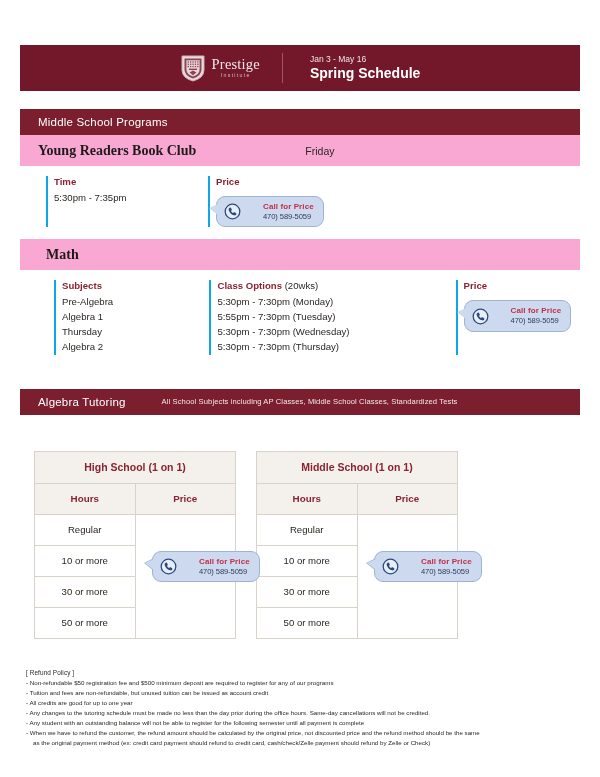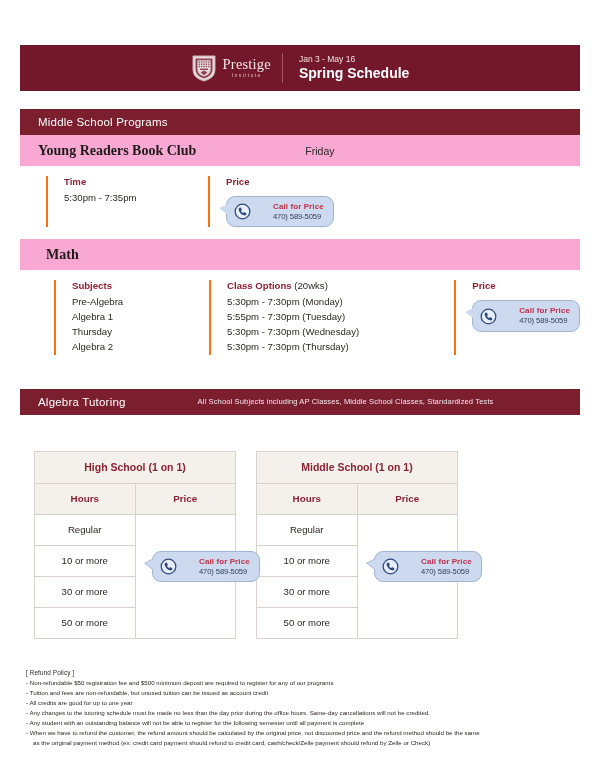--- a/index.html
+++ b/index.html
@@ -23,21 +23,21 @@
   }
 
   
   .header {
     margin-top: 45px;
     height: 46px;
     background: #73172a;
     display: flex;
     align-items: center;
     justify-content: center;
-    gap: 7px;
+    gap: 18px;
   }
   .brand {
     display: flex;
     align-items: center;
     gap: 6px;
   }
   .crest {
     width: 26px;
     height: 28px;
     display: block;
@@ -93,21 +93,21 @@
     box-sizing: border-box;
   }
   .sectionbar-title {
     font-size: 11.5px;
     color: #ffffff;
     letter-spacing: .2px;
   }
   .sectionbar-note {
     font-size: 7.6px;
     color: #f3e6e8;
-    margin-left: 72px;
+    margin-left: 36px;
     letter-spacing: .1px;
   }
   .mid-bar { margin-top: 18px; }
 
   
   .program-head {
     background: #f9a8d4;
     height: 31px;
     display: flex;
     align-items: center;
@@ -127,22 +127,22 @@
     margin-left: 109px;
   }
 
   
   .detail {
     display: flex;
     padding: 10px 0 12px 0;
     background: #ffffff;
   }
   .col {
-    border-left: 2px solid #f97316;
-    padding-left: 16px;
+    border-left: 2px solid #0ea5e9;
+    padding-left: 6px;
     box-sizing: border-box;
   }
   .col-label {
     font-size: 9.6px;
     font-weight: bold;
     color: #8b2233;
     margin-bottom: 4px;
   }
   .col-label .muted {
     font-weight: normal;

